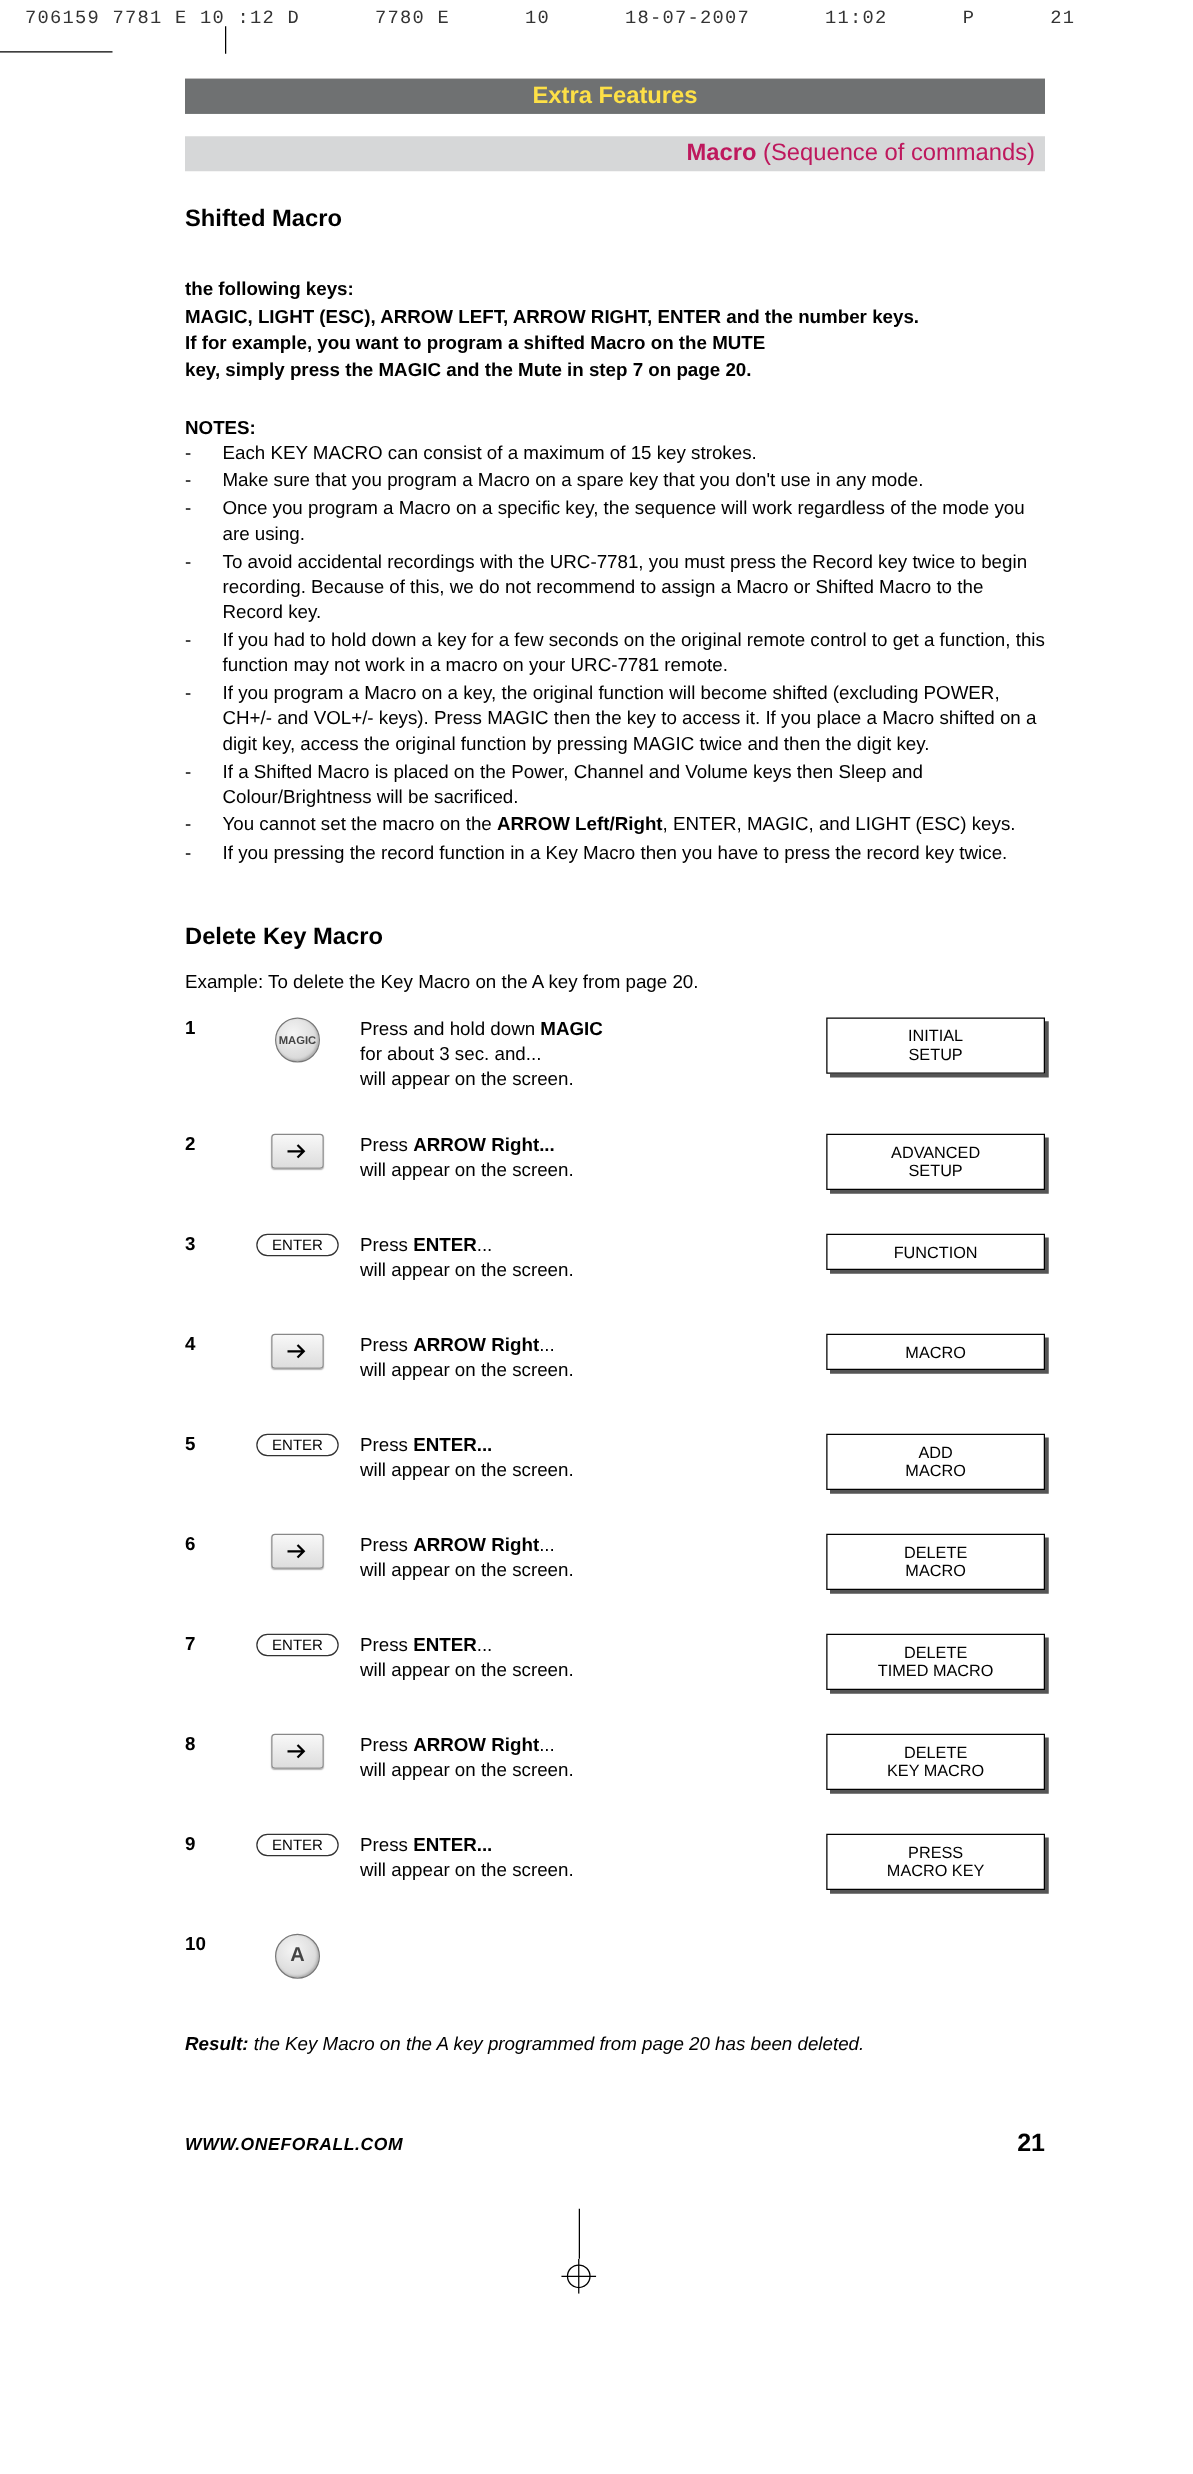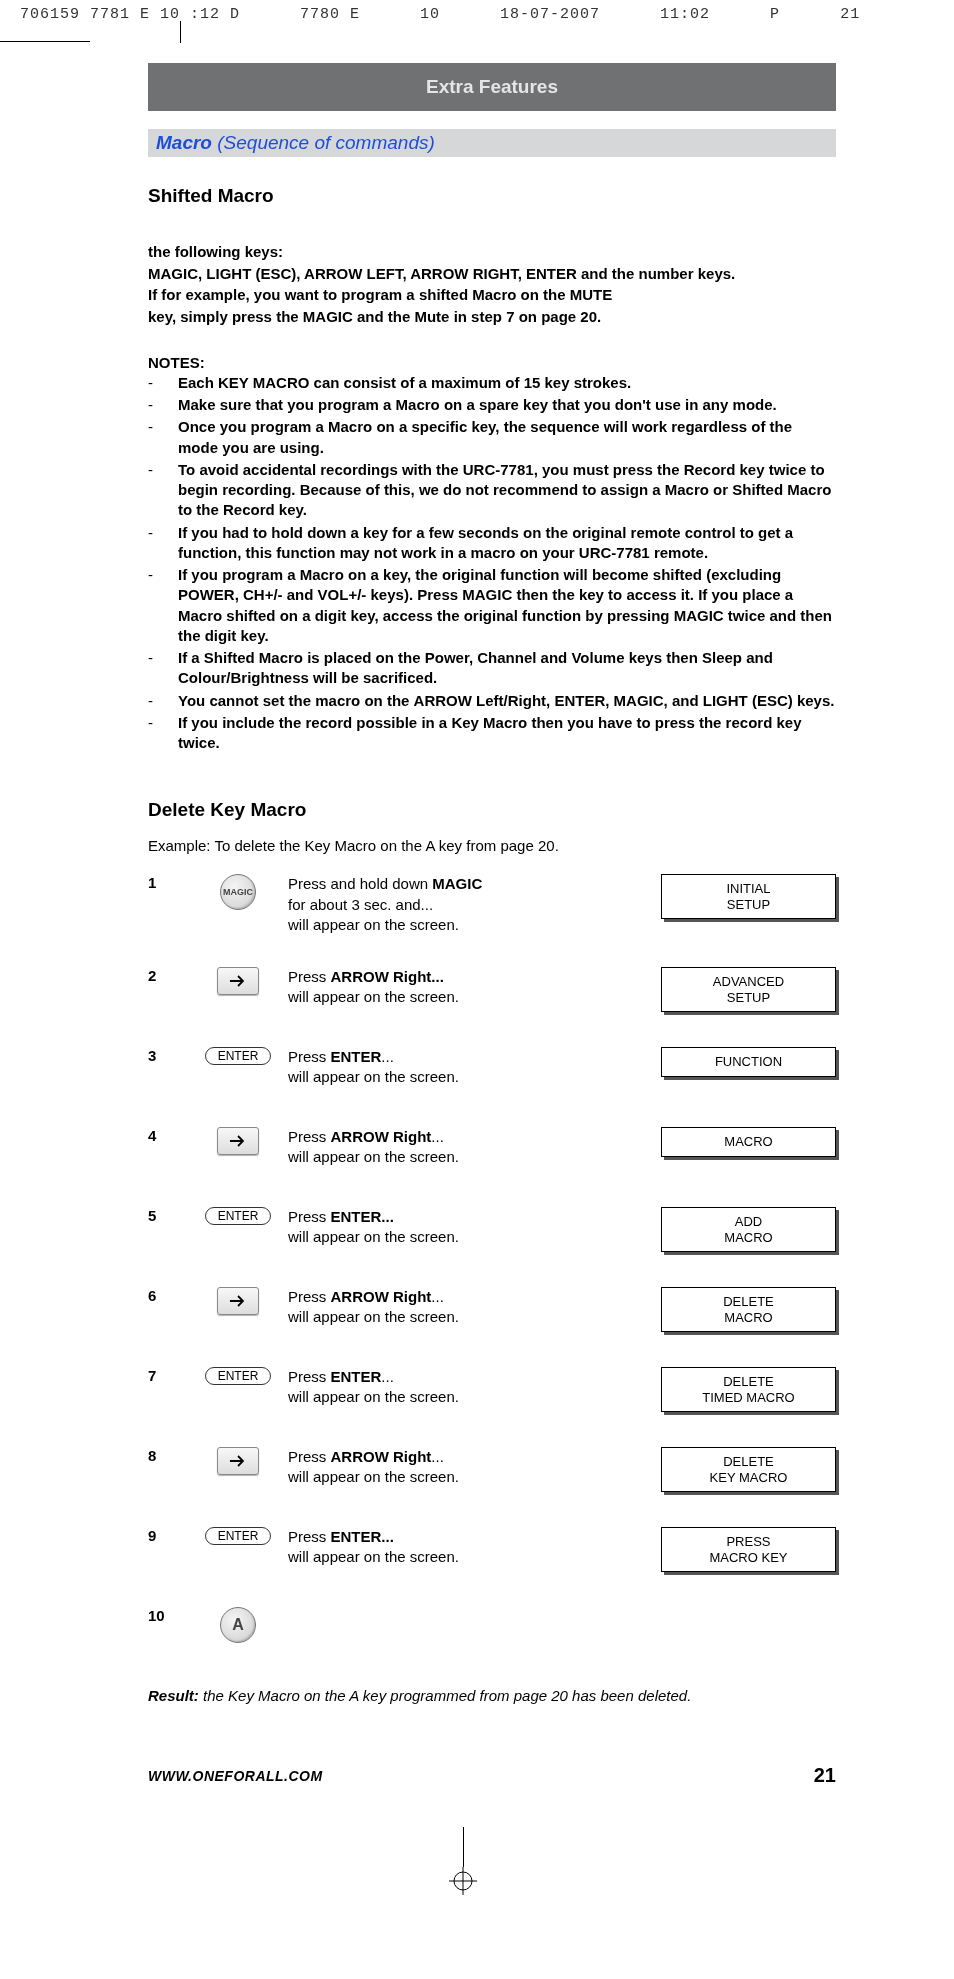--- a/index.html
+++ b/index.html
@@ -36,37 +36,36 @@
     height: 1px;
     background: #000;
     width: 90px;
     margin-top: 18px;
   }
   .content {
     padding: 20px 90px 0 148px;
   }
   .band-dark {
     background: #6f7172;
-    color: #e5e5e5;
-    padding: 12px 8px;
+    color: #fde047;
+    padding: 2px 8px;
     border: 1px solid #6f7172;
     display: flex;
     justify-content: center;
     font-weight: bold;
     font-size: 19px;
   }
   .band-light {
     background: #d6d7d8;
-    color: #1d4ed8;
+    color: #be185d;
     padding: 3px 8px;
     display: flex;
-    justify-content: flex-start;
+    justify-content: flex-end;
     font-size: 19px;
     margin-top: 18px;
-    font-style: italic;
   }
   .band-light b { font-weight: bold; }
   h2.section {
     font-size: 19px;
     font-weight: bold;
     margin: 28px 0 12px 0;
   }
   .intro {
     font-weight: bold;
     font-size: 15px;
@@ -86,21 +85,21 @@
   }
   ul.notes li {
     display: flex;
     align-items: flex-start;
     margin-bottom: 2px;
   }
   ul.notes li .dash {
     width: 30px;
     flex: 0 0 30px;
   }
-  ul.notes li .txt { flex: 1; font-weight: bold; }
+  ul.notes li .txt { flex: 1; }
   .example-line { margin-top: 16px; font-size: 15px; }
   .steps {
     margin-top: 20px;
   }
   .step-row {
     display: flex;
     align-items: flex-start;
     margin-bottom: 32px;
     min-height: 48px;
   }
@@ -258,21 +257,21 @@
         <li>
           <span class="dash">-</span>
           <span class="txt">If a Shifted Macro is placed on the Power, Channel and Volume keys then Sleep and Colour/Brightness will be sacrificed.</span>
         </li>
         <li>
           <span class="dash">-</span>
           <span class="txt">You cannot set the macro on the <b>ARROW Left/Right</b>, ENTER, MAGIC, and LIGHT (ESC) keys.</span>
         </li>
         <li>
           <span class="dash">-</span>
-          <span class="txt">If you include the record possible in a Key Macro then you have to press the record key twice.</span>
+          <span class="txt">If you pressing the record function in a Key Macro then you have to press the record key twice.</span>
         </li>
       </ul>
 
     <h2 class="section" style="margin-top:46px">Delete Key Macro</h2>
     <div class="example-line">Example: To delete the Key Macro on the A key from page 20.</div>
 
     <div class="steps" id="steps-container">
         <div class="step-row">
           <div class="step-num">1</div>
           <div class="step-icon">

